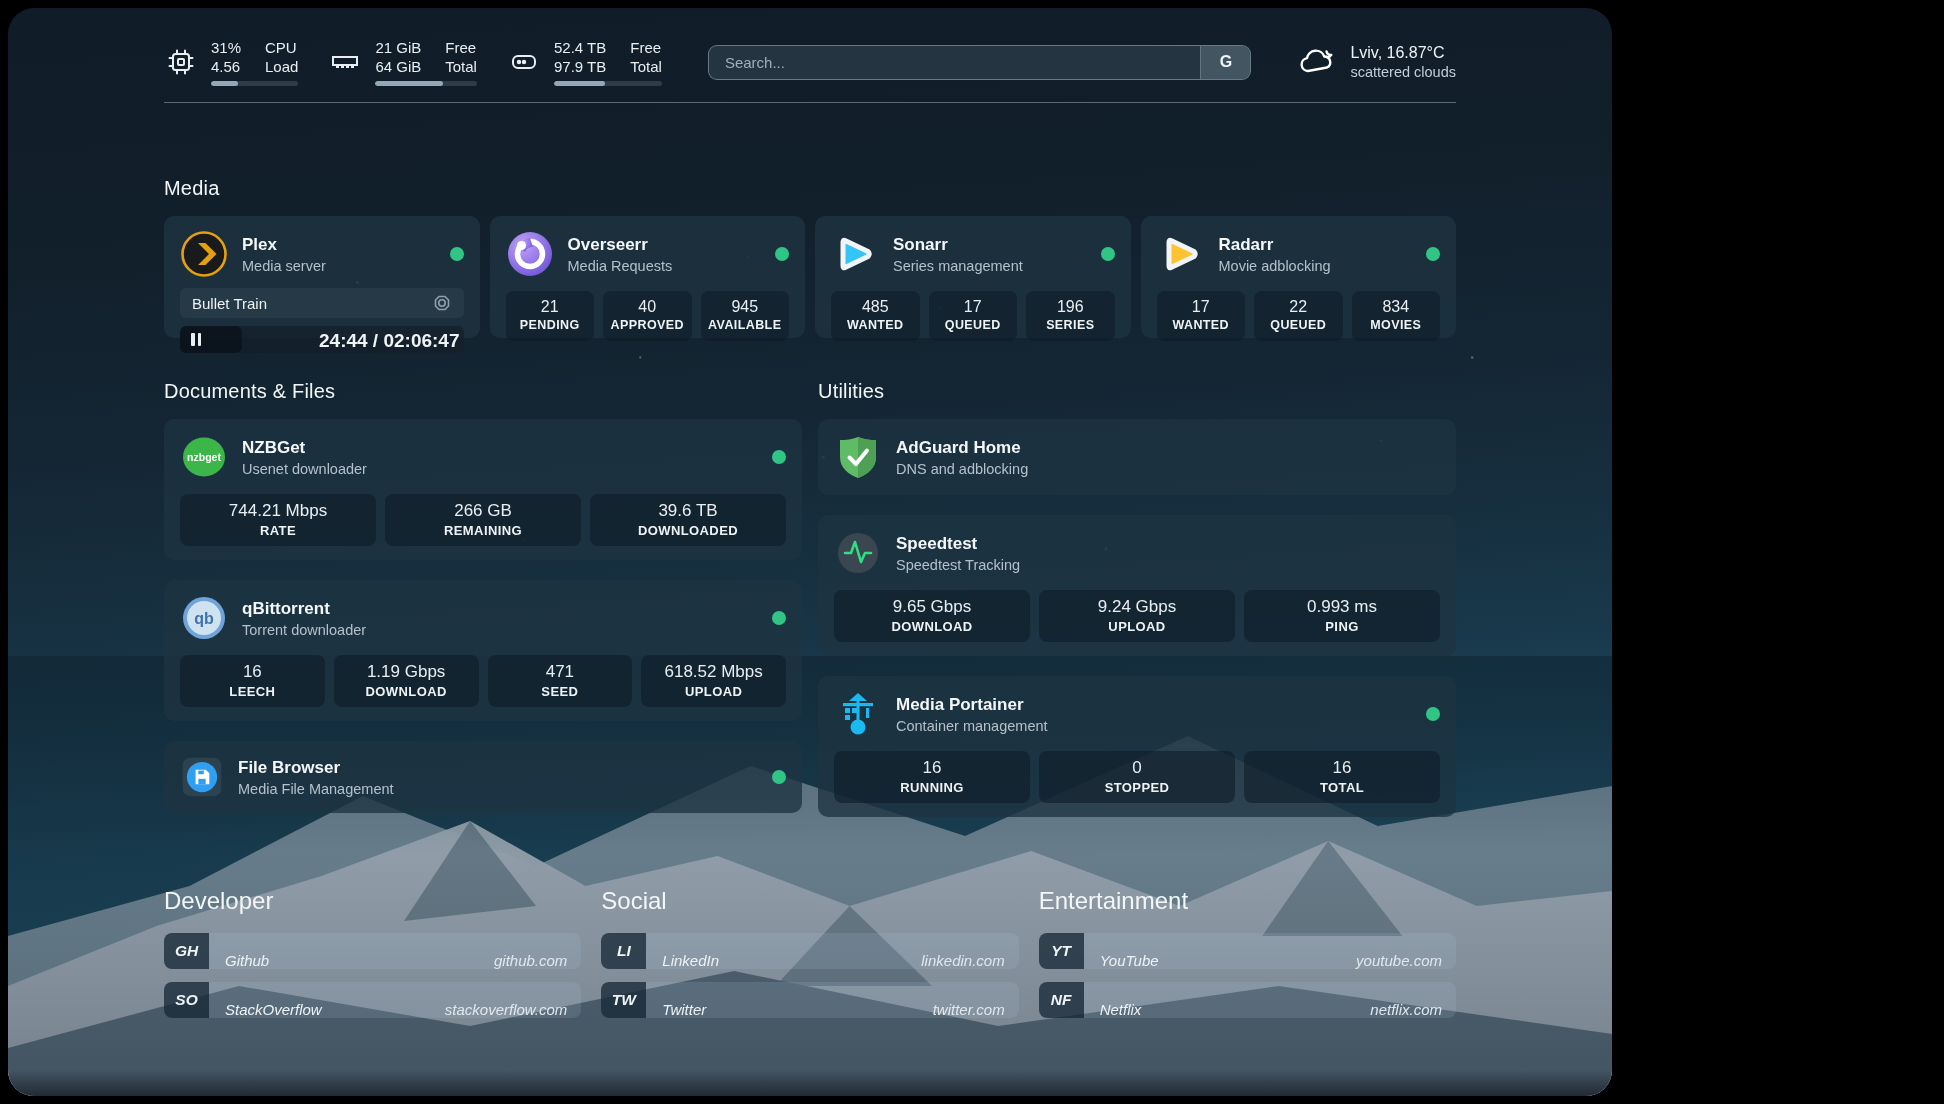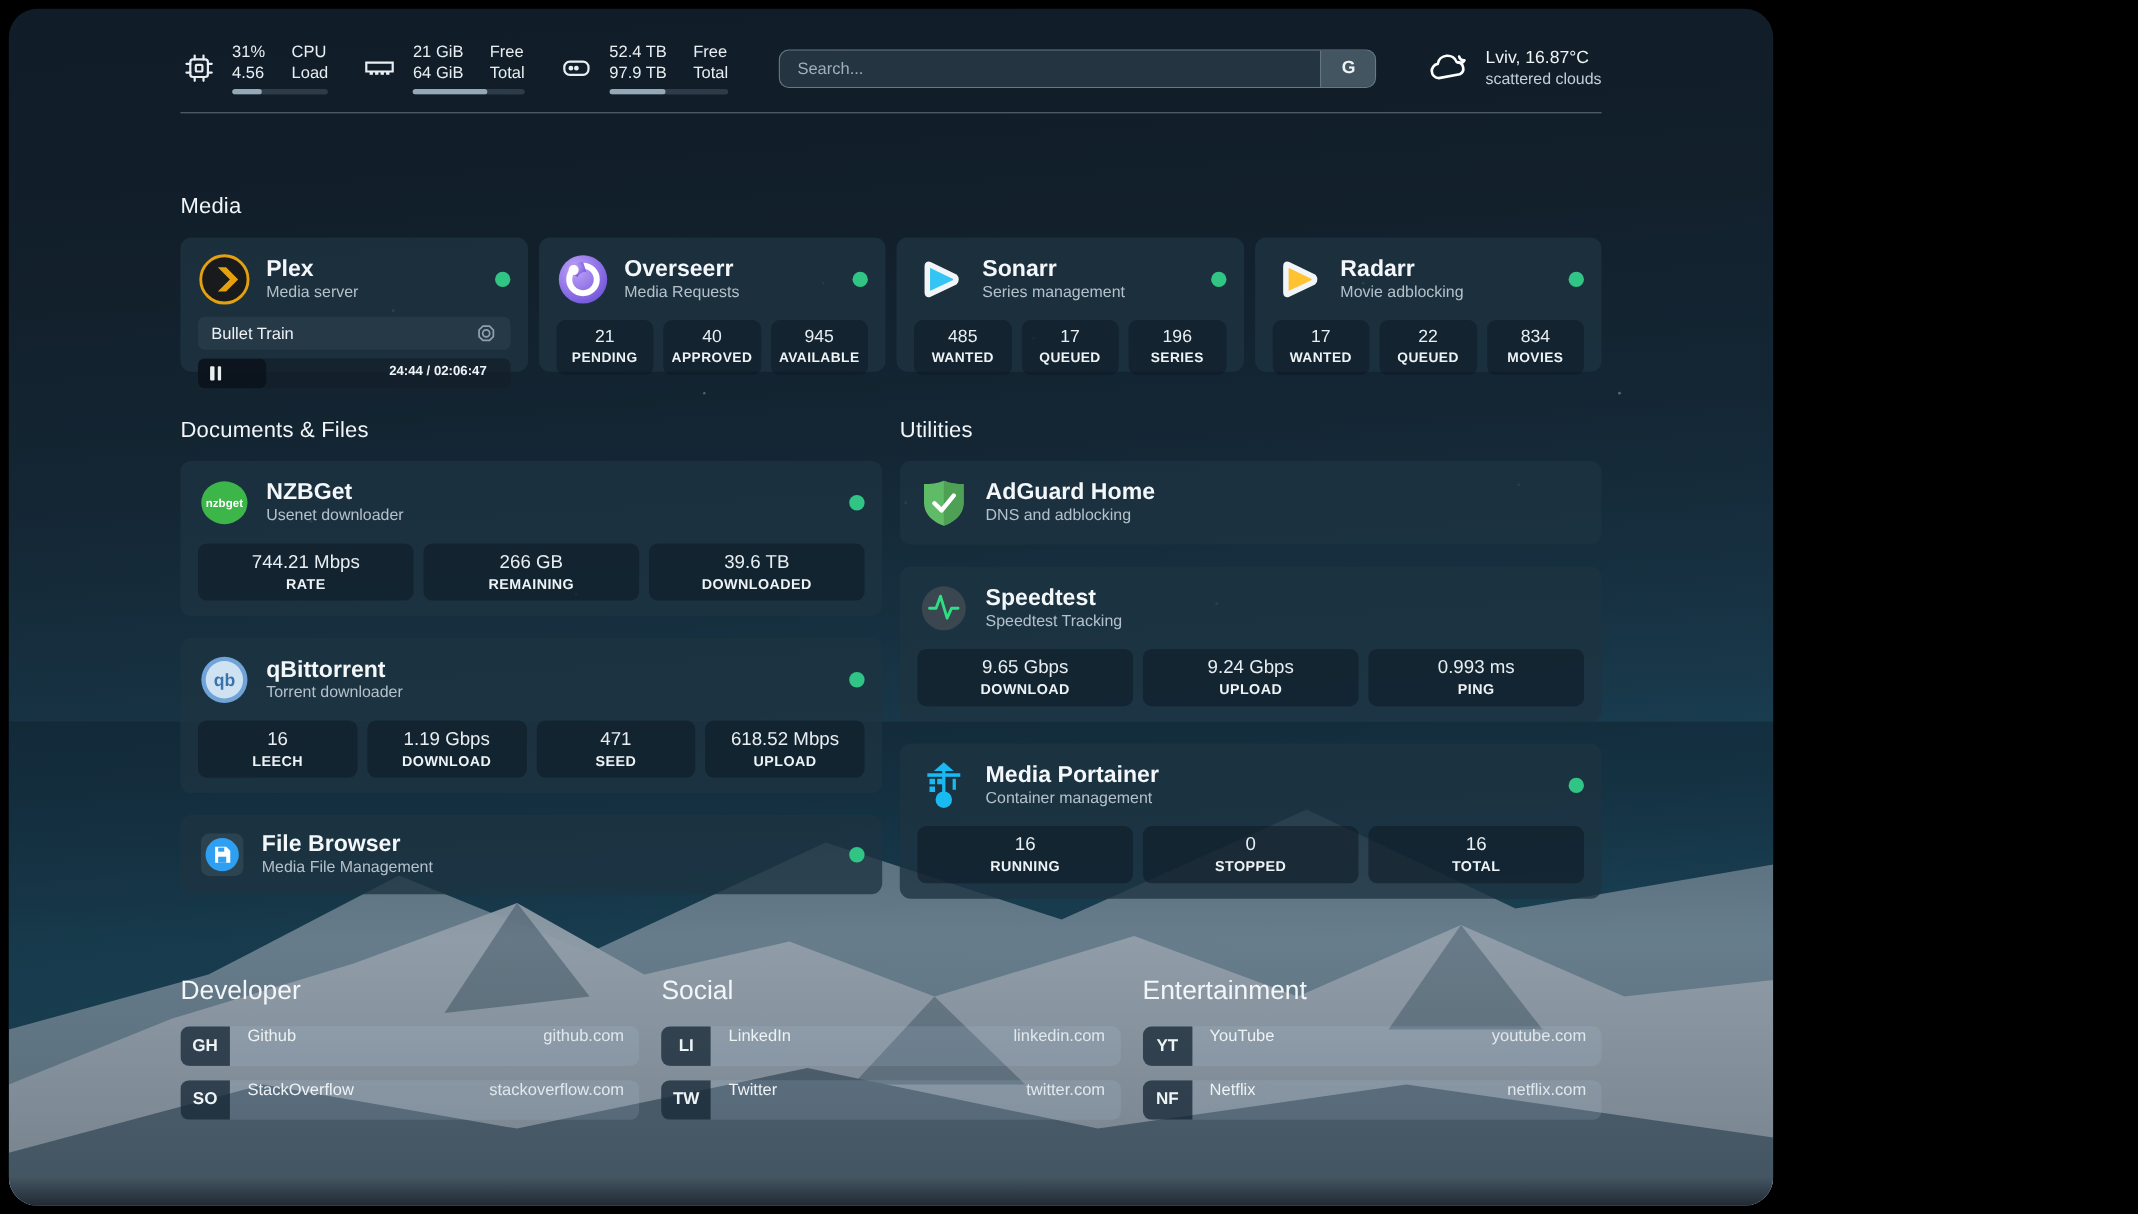--- a/index.html
+++ b/index.html
@@ -49,21 +49,21 @@
   h2.section-title { font-size:20px; font-weight:500; color:#f2f6f8; letter-spacing:.2px; }
   .media-section { margin-top:74px; }
   .media-section h2 { margin-bottom:16px; }
   .cards-4 { display:grid; grid-template-columns:repeat(4,1fr); gap:10px; }
 
   .card { background:rgba(30,51,65,.78); border-radius:10px; padding:14px 16px; cursor:pointer; }
   .media-card { height:122px; }
   .card-head { display:flex; align-items:center; gap:14px; }
   .app-icon { width:48px; height:48px; flex:0 0 48px; display:flex; align-items:center; justify-content:center; }
   .app-icon svg { width:48px; height:48px; }
-  .card-title { font-size:21px; font-weight:600; color:#f4f7f9; line-height:24px; }
+  .card-title { font-size:17px; font-weight:600; color:#f4f7f9; line-height:24px; }
   .card-sub { font-size:14.5px; color:#b4c1ca; line-height:19px; }
   .dot { width:14px; height:14px; border-radius:50%; background:var(--online,#30c585); margin-left:auto; flex:0 0 14px; }
   .dot.hidden { visibility:hidden; }
 
   .stats-row { display:flex; gap:9px; margin-top:13px; }
   .statbox { flex:1; background:rgba(13,26,36,.55); border-radius:8px; text-align:center; padding:5px 4px 7px; }
   .statbox-value { font-size:17px; color:#e9eef2; line-height:23px; }
   .statbox-label { font-size:13px; font-weight:700; color:#eef3f6; letter-spacing:.4px; line-height:17px; }
   .media-card .statbox-value { font-size:16px; line-height:21px; }
   .media-card .statbox-label { font-size:12.5px; }
@@ -71,34 +71,34 @@
   
   .np-row { margin-top:10px; height:30px; background:rgba(255,255,255,.05); border-radius:6px;
     display:flex; align-items:center; padding:0 12px; }
   .np-title { font-size:15px; color:#edf2f5; }
   .np-cam { margin-left:auto; width:20px; height:20px; color:#8fa0ac; }
   .np-cam svg { width:20px; height:20px; }
   .np-bar { margin-top:8px; position:relative; height:27px; background:rgba(20,32,43,.75); border-radius:6px; overflow:hidden; }
   .np-fill { position:absolute; left:0; top:0; bottom:0; background:rgba(7,13,20,.62); border-radius:6px; }
   .np-pause { position:absolute; left:11px; top:7px; display:flex; gap:3px; }
   .np-pause i { display:block; width:3.5px; height:13px; background:#e8eef2; border-radius:1px; }
-  .np-time { position:absolute; right:21px; top:4px; font-size:12px; font-weight:600; color:#eef3f6;margin-left:36px; }
+  .np-time { position:absolute; right:4px; top:4px; font-size:19px; font-weight:600; color:#eef3f6;margin-left:36px; }
 
   .two-col { display:grid; grid-template-columns:1fr 1fr; gap:16px; margin-top:42px; }
   .two-col h2 { margin-bottom:16px; }
   .col-cards { display:flex; flex-direction:column; gap:20px; }
   .compact-card .app-icon { width:44px; height:44px; flex-basis:44px; }
   .compact-card .app-icon svg { width:44px; height:44px; }
 
   
   .bookmarks { display:grid; grid-template-columns:repeat(3,1fr); gap:20px; margin-top:70px; }
   .bm-title { font-size:24px; font-weight:500; color:#f2f6f8; margin-bottom:18px; }
   .bm-rows { display:flex; flex-direction:column; gap:13px; }
-  .bm-row { display:flex; align-items:flex-start; height:36px; border-radius:8px; overflow:hidden;
-    background:rgba(175,202,222,.16); text-decoration:none; cursor:pointer; }
+  .bm-row { display:flex; align-items:flex-end; height:36px; border-radius:8px; overflow:hidden;
+    background:rgba(175,202,222,.16); text-decoration:none; cursor:pointer;font-style:italic; }
   .bm-abbr { width:45px; align-self:stretch; display:flex; align-items:center; justify-content:center;
     background:rgba(14,30,44,.72); color:#eef3f6; font-size:15.5px; font-weight:600; }
   .bm-name { margin-left:16px; font-size:15px; color:#edf2f5; }
   .bm-url { margin-left:auto; margin-right:14px; font-size:15px; color:#e0e8ee; }
 </style>
 </head>
 <body>
 
 <div class="frame">
 

